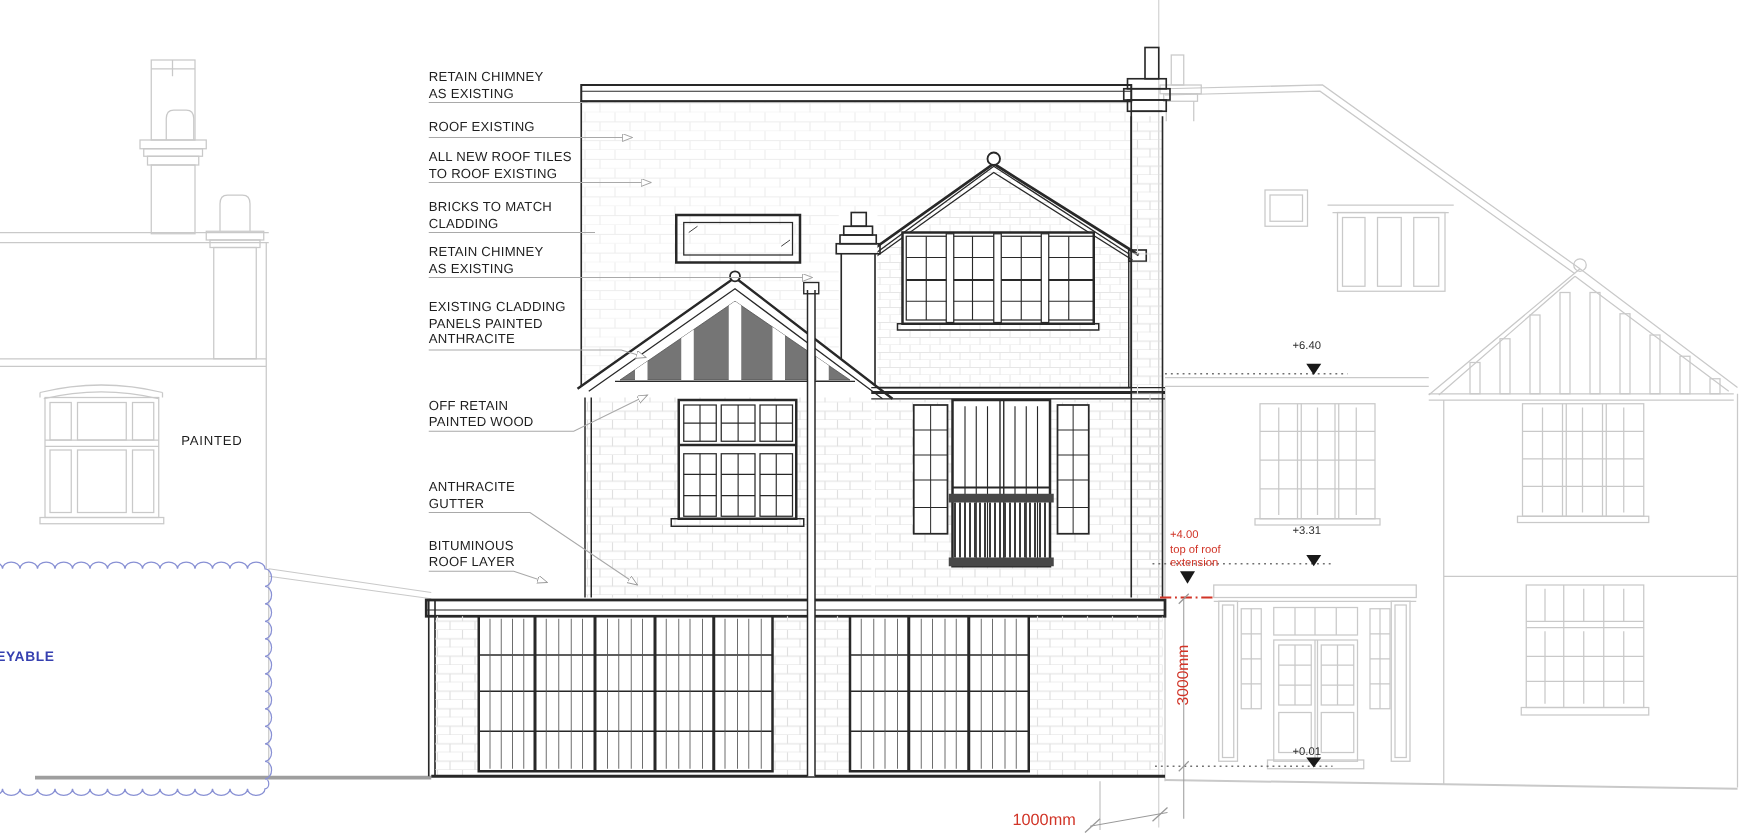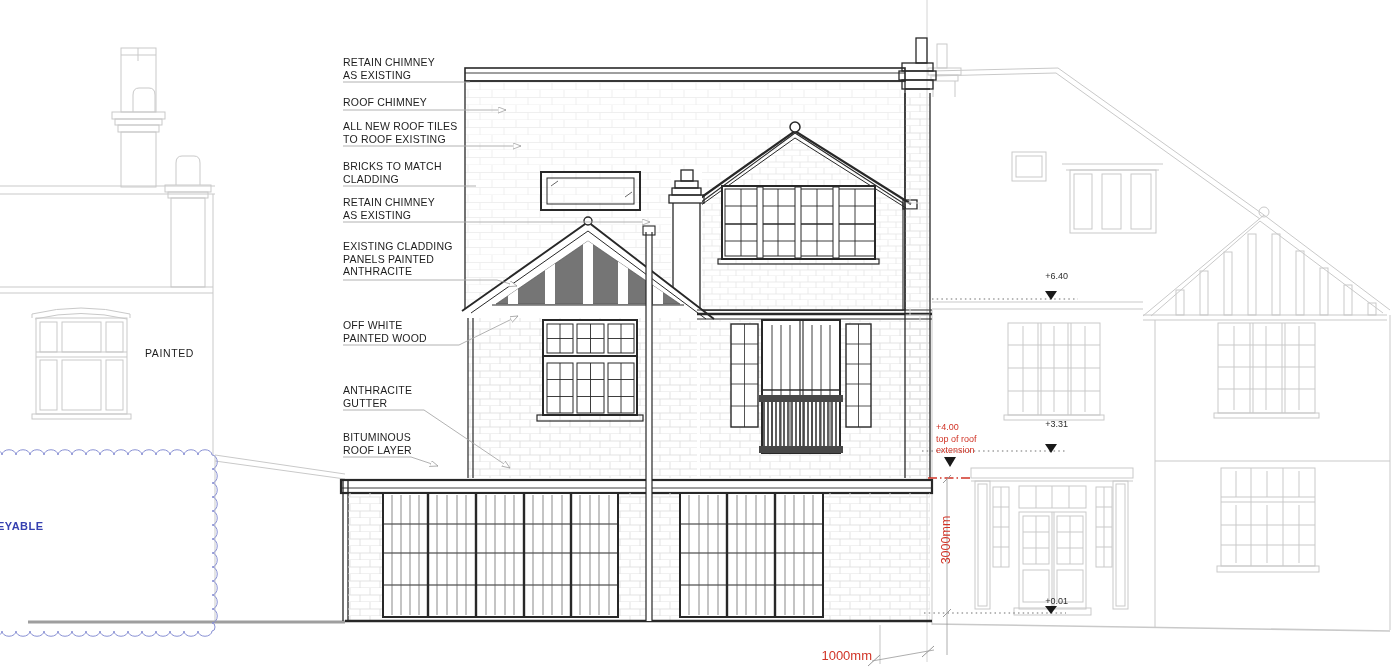--- a/index.html
+++ b/index.html
@@ -2,21 +2,21 @@
 <html><head>
 <meta charset="utf-8">
 <style>
   html,body{margin:0;padding:0;background:#fff;}
   .stage{position:relative;width:1400px;height:672px;background:#fff;overflow:hidden;
          font-family:"Liberation Sans",sans-serif;}
   .stage svg{position:absolute;left:0;top:0;}
   .lbl{position:absolute;white-space:pre-line;}
   .callout{left:343px;width:132px;font-size:10.5px;line-height:12.5px;color:#1d1d1d;
            letter-spacing:.2px;}
-  .lvl{width:34px;text-align:right;font-size:9px;color:#2e2e2e;}
+  .lvl{width:34px;text-align:left;font-size:9px;color:#2e2e2e;}
   .red{color:#d13427;}
   .blue{color:#3640b0;font-weight:bold;font-size:11px;letter-spacing:.5px;}
 </style>
 </head>
 <body>
 
 <div class="stage">
 
 <svg width="1400" height="672" viewBox="0 0 1400 672">
   <defs>
@@ -276,46 +276,46 @@
     <path d="M880 625V664" stroke="#aaa" stroke-width="0.7"></path>
     <path d="M872 661L934 650" stroke="#999" stroke-width="0.8"></path>
     <path d="M868 666L880 655M922 657L934 646" stroke="#999" stroke-width="1"></path>
   </g>
 
   <path id="cloud" d="M-12 455 a7 5.25 0 0 1 14 0 a7 5.25 0 0 1 14 0 a7 5.25 0 0 1 14 0 a7 5.25 0 0 1 14 0 a7 5.25 0 0 1 14 0 a7 5.25 0 0 1 14 0 a7 5.25 0 0 1 14 0 a7 5.25 0 0 1 14 0 a7 5.25 0 0 1 14 0 a7 5.25 0 0 1 14 0 a7 5.25 0 0 1 14 0 a7 5.25 0 0 1 14 0 a7 5.25 0 0 1 14 0 a7 5.25 0 0 1 14 0 a7 5.25 0 0 1 14 0 a7 5.25 0 0 1 14 0 a5.25 7 0 0 1 0 14 a5.25 7 0 0 1 0 14 a5.25 7 0 0 1 0 14 a5.25 7 0 0 1 0 14 a5.25 7 0 0 1 0 14 a5.25 7 0 0 1 0 14 a5.25 7 0 0 1 0 14 a5.25 7 0 0 1 0 14 a5.25 7 0 0 1 0 14 a5.25 7 0 0 1 0 14 a5.25 7 0 0 1 0 14 a5.25 7 0 0 1 0 14 a3 4 0 0 1 0 8 a7 5.25 0 0 1 -14 0 a7 5.25 0 0 1 -14 0 a7 5.25 0 0 1 -14 0 a7 5.25 0 0 1 -14 0 a7 5.25 0 0 1 -14 0 a7 5.25 0 0 1 -14 0 a7 5.25 0 0 1 -14 0 a7 5.25 0 0 1 -14 0 a7 5.25 0 0 1 -14 0 a7 5.25 0 0 1 -14 0 a7 5.25 0 0 1 -14 0 a7 5.25 0 0 1 -14 0 a7 5.25 0 0 1 -14 0 a7 5.25 0 0 1 -14 0 a7 5.25 0 0 1 -14 0 a7 5.25 0 0 1 -14 0 a5.25 7 0 0 1 0 -14 a5.25 7 0 0 1 0 -14 a5.25 7 0 0 1 0 -14 a5.25 7 0 0 1 0 -14 a5.25 7 0 0 1 0 -14 a5.25 7 0 0 1 0 -14 a5.25 7 0 0 1 0 -14 a5.25 7 0 0 1 0 -14 a5.25 7 0 0 1 0 -14 a5.25 7 0 0 1 0 -14 a5.25 7 0 0 1 0 -14 a5.25 7 0 0 1 0 -14 a3 4 0 0 1 0 -8" stroke="#8890d4" stroke-width="1" fill="none"></path>
 </svg>
 
 <div class="lbl callout" style="top:56px">RETAIN CHIMNEY
 AS EXISTING</div>
-<div class="lbl callout" style="top:96px">ROOF CHIMNEY</div>
+<div class="lbl callout" style="top:96px">ROOF EXISTING</div>
 <div class="lbl callout" style="top:120px">ALL NEW ROOF TILES
 TO ROOF EXISTING</div>
 <div class="lbl callout" style="top:160px">BRICKS TO MATCH
 CLADDING</div>
 <div class="lbl callout" style="top:196px">RETAIN CHIMNEY
 AS EXISTING</div>
 <div class="lbl callout" style="top:240px">EXISTING CLADDING
 PANELS PAINTED
 ANTHRACITE</div>
-<div class="lbl callout" style="top:319px">OFF WHITE
+<div class="lbl callout" style="top:319px">OFF RETAIN
 PAINTED WOOD</div>
 <div class="lbl callout" style="top:384px">ANTHRACITE
 GUTTER</div>
 <div class="lbl callout" style="top:431px">BITUMINOUS
 ROOF LAYER</div>
 
 <div class="lbl" style="left:145px;top:347px;font-size:10.5px;color:#1d1d1d;letter-spacing:.6px">PAINTED</div>
 
 <div class="lbl blue" style="left:-3px;top:520px">EYABLE</div>
 
 <div class="lbl lvl" style="left:1034px;top:271px">+6.40</div>
 <div class="lbl lvl" style="left:1034px;top:419px">+3.31</div>
 <div class="lbl lvl" style="left:1034px;top:596px">+0.01</div>
 
 <div class="lbl red" style="left:936px;top:422px;width:70px;font-size:9px;line-height:11.5px">+4.00
 top of roof
 extension</div>
 
 <div class="lbl red" style="left:906px;top:533px;width:80px;text-align:center;font-size:12.5px;transform:rotate(-90deg)">3000mm</div>
 
-<div class="lbl red" style="left:810px;top:648px;width:62px;text-align:right;font-size:13px">1000mm</div>
+<div class="lbl red" style="left:810px;top:648px;width:62px;text-align:left;font-size:13px">1000mm</div>
 
 </div>
 
 </body></html>

